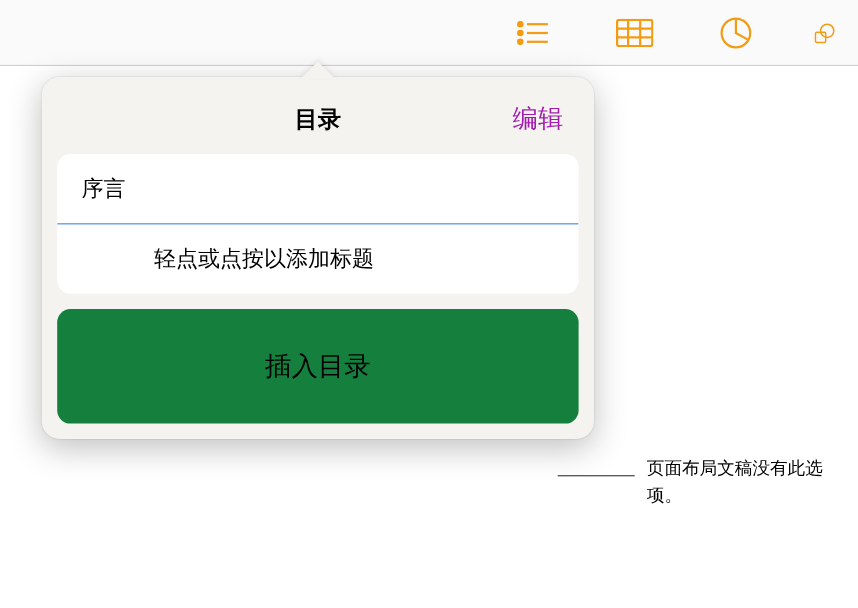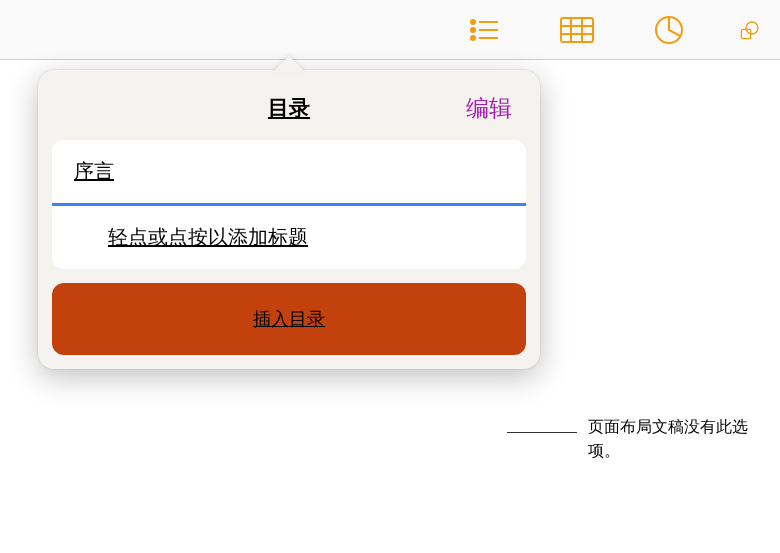--- a/index.html
+++ b/index.html
@@ -32,21 +32,20 @@
       align-items: center;
       justify-content: center;
       color: #f39c12;
       cursor: pointer;
     }
     .popover-wrapper {
       position: absolute;
       top: 70px;
       left: 38px;
       width: 502px;
-      text-decoration: underline;
     }
     .popover-caret {
       position: absolute;
       top: -14px;
       left: 235px;
       width: 0;
       height: 0;
       border-left: 16px solid transparent;
       border-right: 16px solid transparent;
       border-bottom: 16px solid #f5f3ef;
@@ -82,36 +81,36 @@
     .toc-list {
       background: #fff;
       border-radius: 12px;
       margin: 8px 0 14px 0;
       overflow: hidden;
     }
     .toc-item {
       padding: 18px 22px;
       font-size: 20px;
       color: #000;
-      border-bottom: 3px solid #3b82f6;
+      border-bottom: 1px solid #3b82f6;
       cursor: pointer;
     }
     .toc-item.indent {
-      padding-left: 56px;
+      padding-left: 88px;
       color: #000;
     }
     .toc-item:last-child {
       border-bottom: none;
     }
     .insert-btn {
-      background: #c2410c;
+      background: #15803d;
       border-radius: 12px;
-      padding: 24px;
+      padding: 36px;
       text-align: center;
-      font-size: 18px;
+      font-size: 24px;
       color: #000;
       cursor: pointer;
     }
     .callout-line {
       position: absolute;
       top: 432px;
       left: 507px;
       width: 70px;
       height: 1px;
       background: #333;

